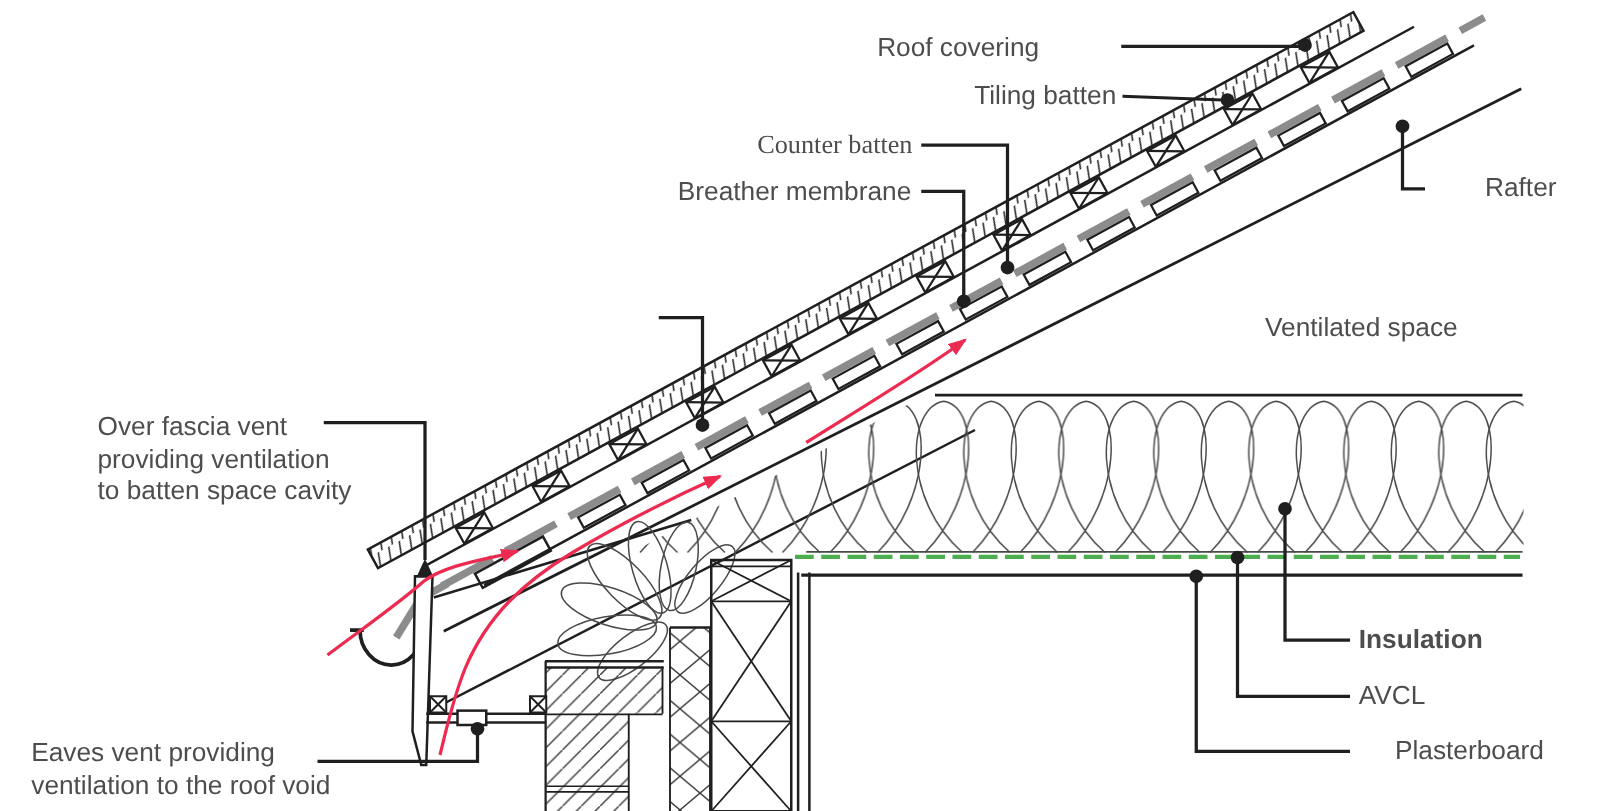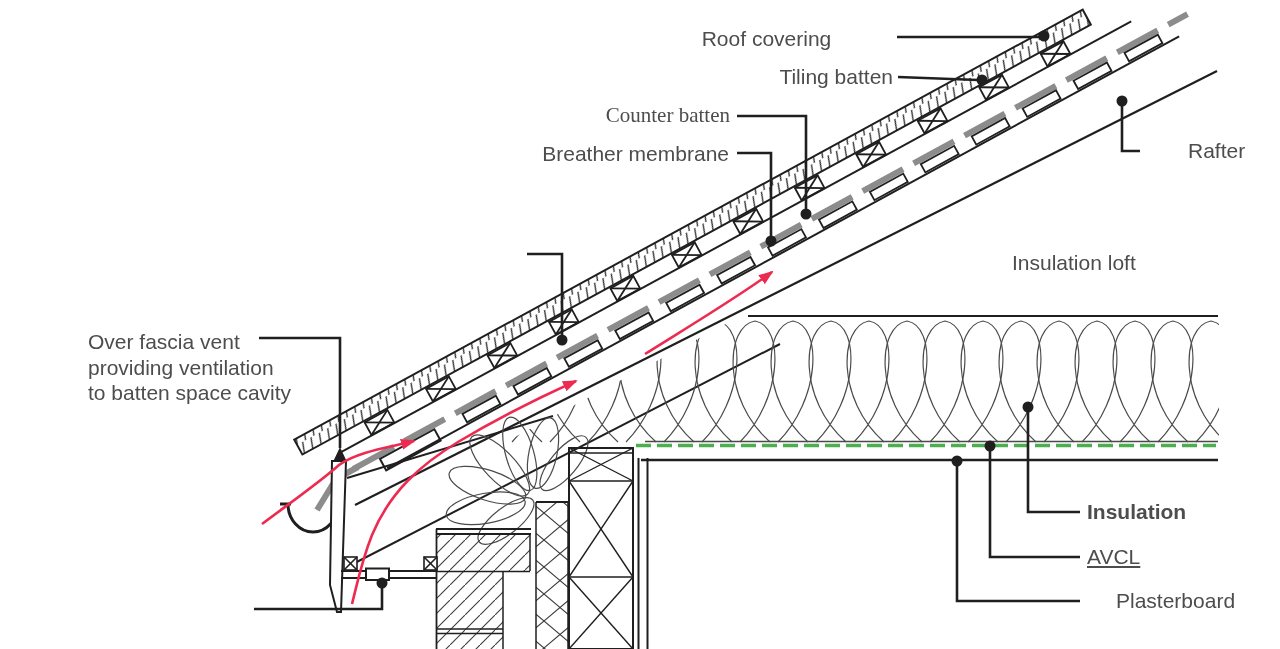--- a/index.html
+++ b/index.html
@@ -272,21 +272,23 @@
     <circle cx="990" cy="446" r="5.5" class="dot"></circle>
     <circle cx="957" cy="461" r="5.5" class="dot"></circle>
   </g>
 </svg>
 
 <div class="lbl r" style="left:640px;top:26px;width:253px;text-align:center;">Roof covering</div>
 <div class="lbl r" style="left:640px;top:64px;width:253px;">Tiling batten</div>
 <div class="lbl r" style="left:480px;top:103px;width:250px;font-family:Liberation Serif, serif;">Counter batten</div>
 <div class="lbl r" style="left:480px;top:141px;width:249px;">Breather membrane</div>
 <div class="lbl" style="left:1146px;top:138px;margin-left:42px;">Rafter</div>
-<div class="lbl" style="left:1012px;top:250px;">Insulation loft</div>
-<div class="lbl" style="left:88px;top:329px;">Over fascia vent
+<div class="lbl" style="left:1012px;top:250px;">Ventilated space</div>
+<div class="lbl" style="left:78px;top:329px;">Over fascia vent
 providing ventilation
 to batten space cavity</div>
+<div class="lbl" style="left:25px;top:590px;">Eaves vent providing
+ventilation to the roof void</div>
 <div class="lbl" style="left:1087px;top:499px;font-weight:bold;">Insulation</div>
-<div class="lbl" style="left:1087px;top:544px;text-decoration:underline;">AVCL</div>
+<div class="lbl" style="left:1087px;top:544px;">AVCL</div>
 <div class="lbl" style="left:1116px;top:588px;">Plasterboard</div>
 
 </div>
 
 </body></html>

